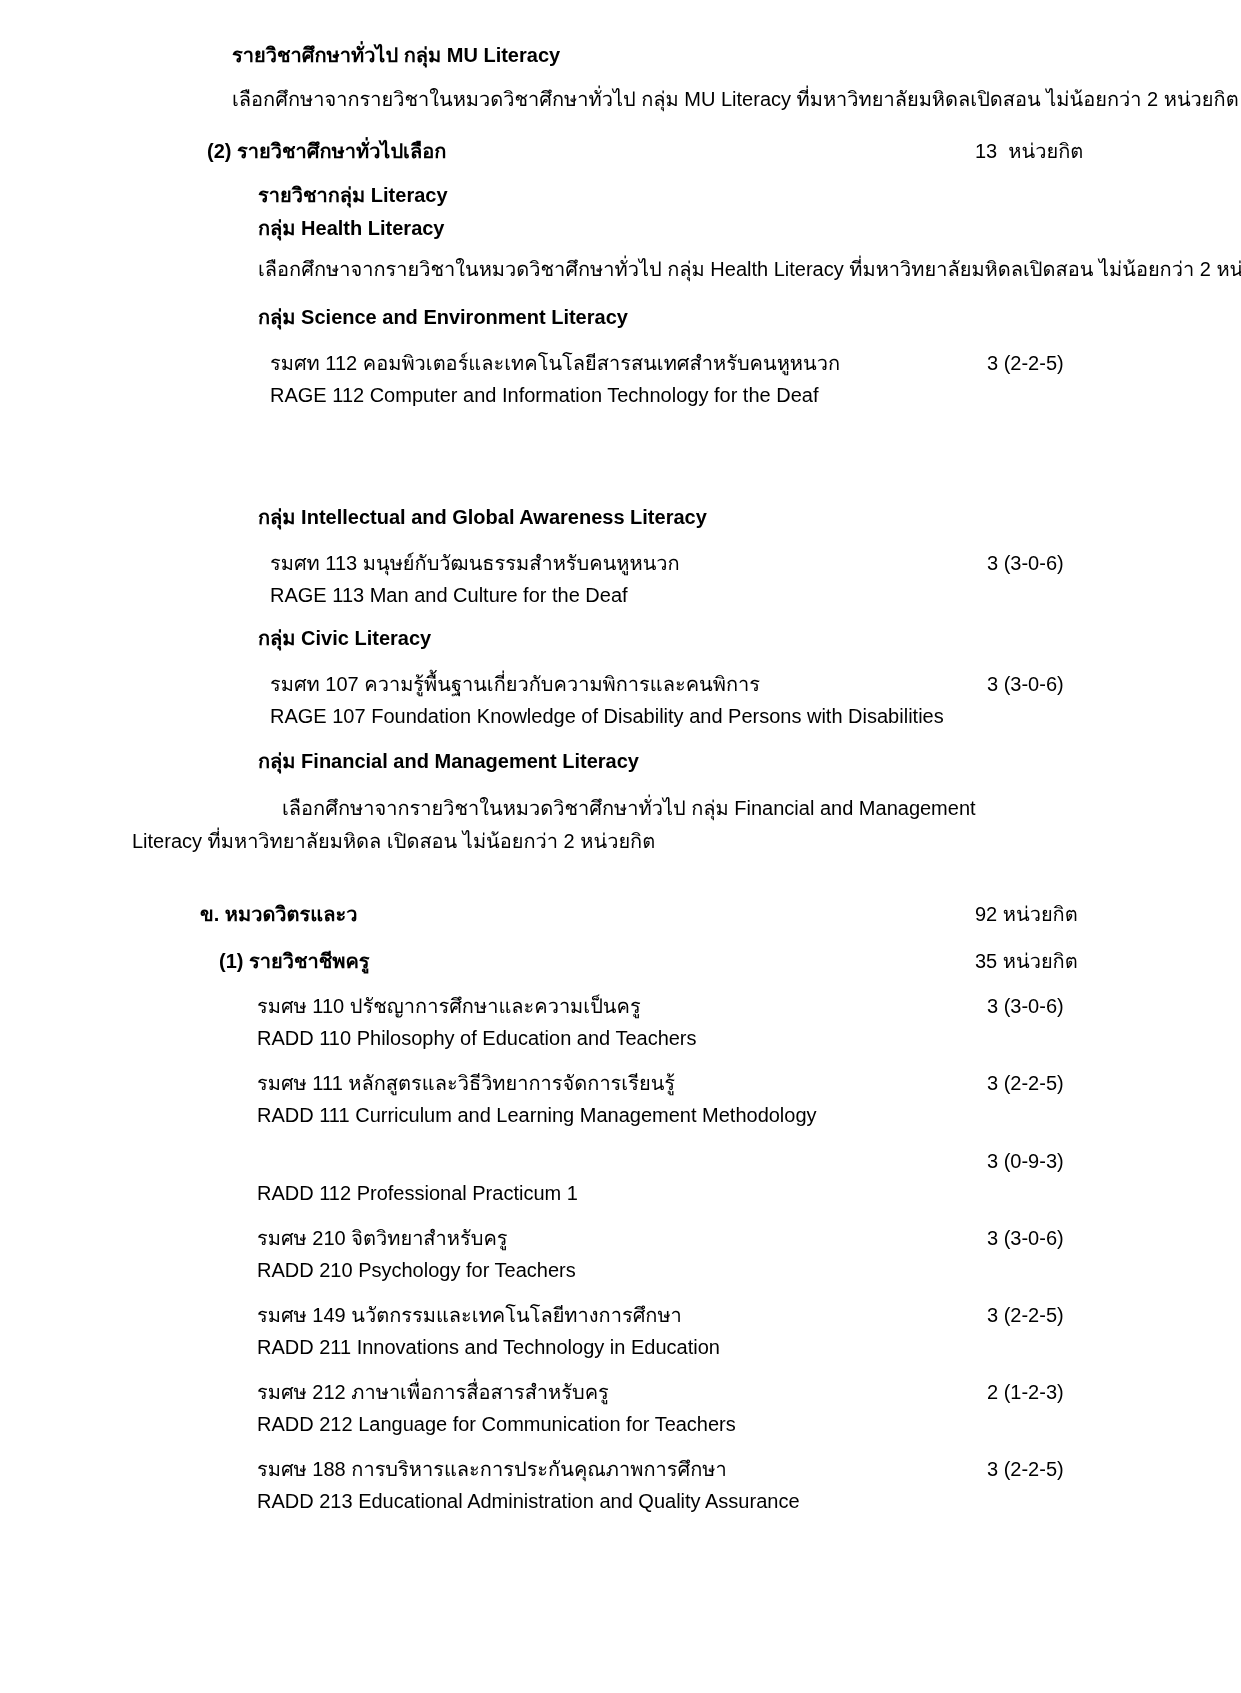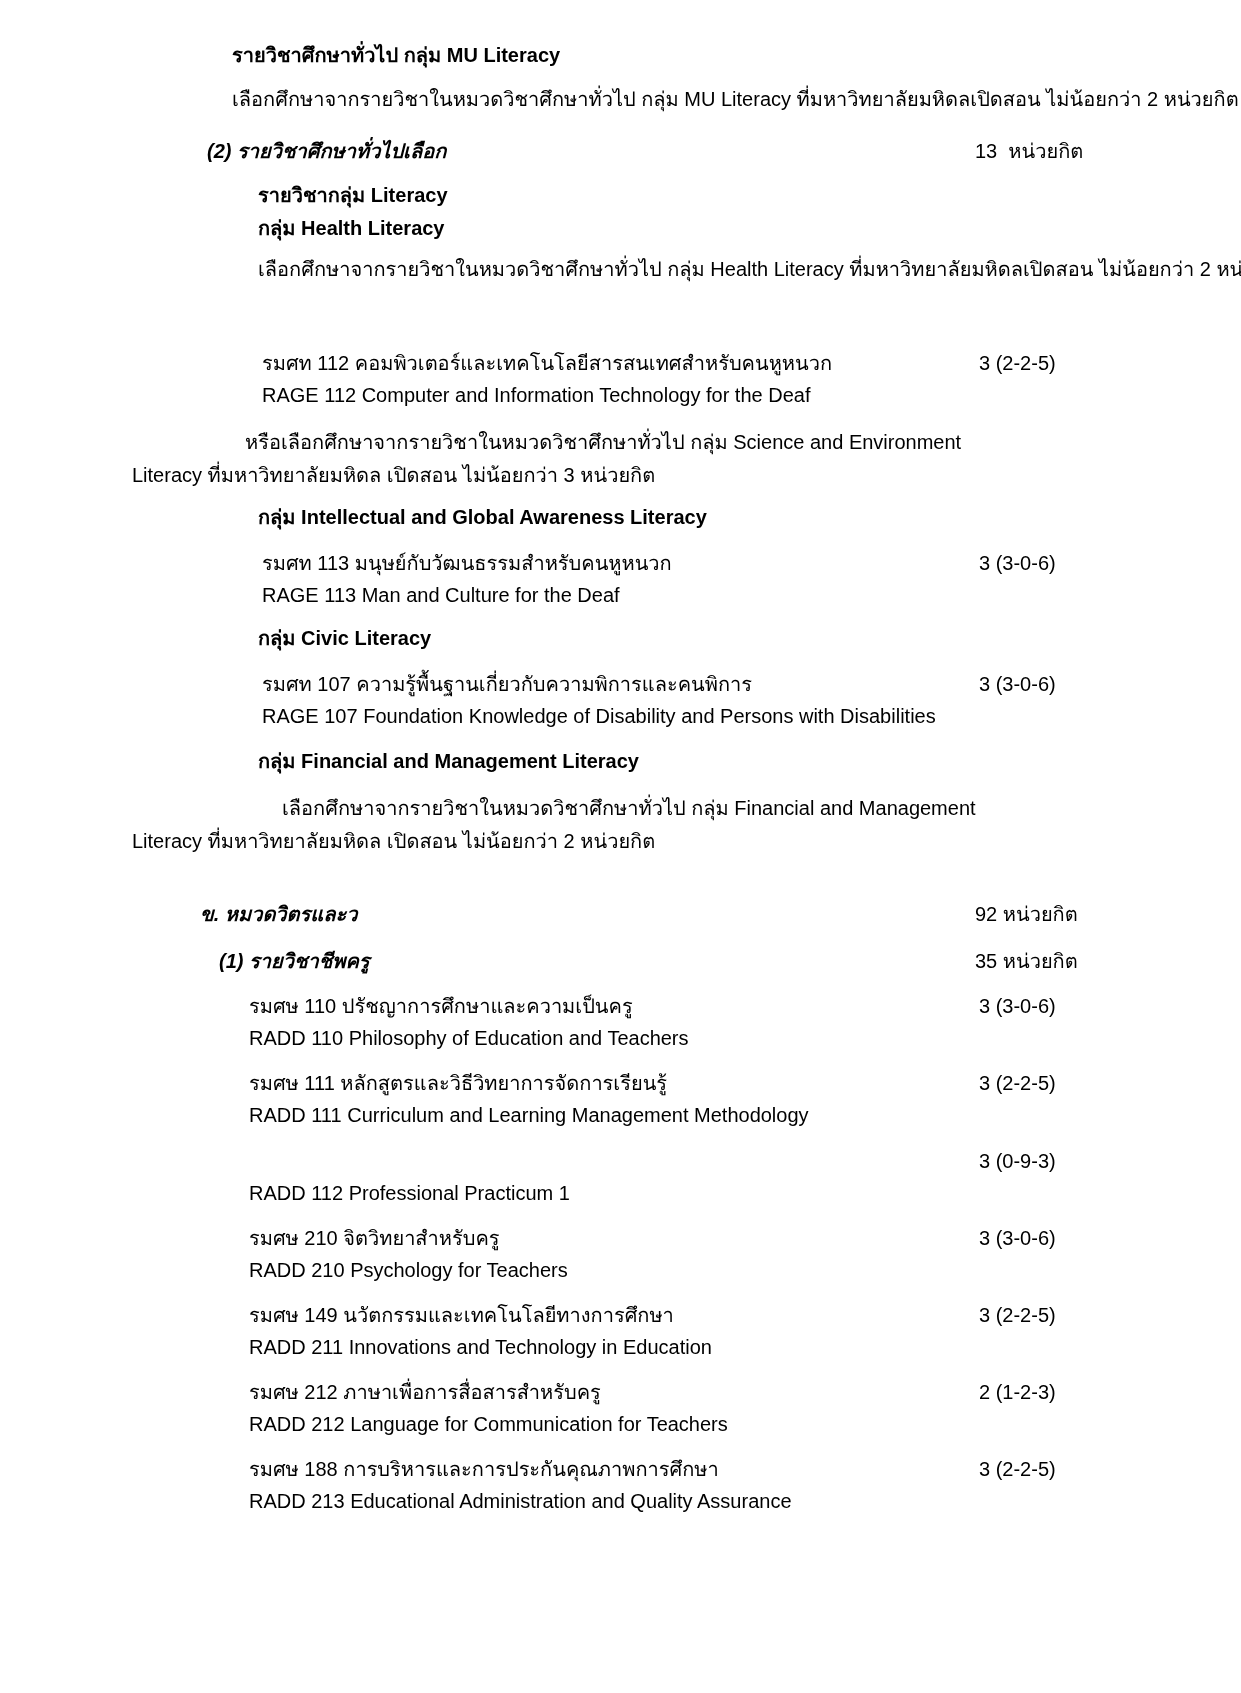--- a/index.html
+++ b/index.html
@@ -10,23 +10,23 @@
     background: #ffffff;
     color: #000000;
     font-family: "Liberation Sans", sans-serif;
     font-size: 20px;
     line-height: 26px;
     overflow: hidden;
   }
   .line { position: absolute; white-space: nowrap; }
   .b { font-weight: bold; }
   .row { position: absolute; left: 0; width: 1241px; }
-  .row .label { position: absolute; top: 0; white-space: nowrap; font-style: italic; }
+  .row .label { position: absolute; top: 0; white-space: nowrap; }
   .credit { position: absolute; left: 975px; top: 0; white-space: pre; }
-  .course-pair { position: absolute; left: 4px; width: 1153px; height: 64px; }
+  .course-pair { position: absolute; left: 12px; width: 1153px; height: 64px; }
   .course-pair .th { position: absolute; top: 0; white-space: nowrap; }
   .course-pair .en { position: absolute; top: 32px; white-space: nowrap; }
   .para-wrap {
     position: absolute;
     left: 132px;
     width: 884px;
     line-height: 33px;
     white-space: normal;
   }
   
@@ -48,26 +48,26 @@
 
   <div class="row" style="top:138px">
     <span class="label b ind-sec2">(2) รายวิชาศึกษาทั่วไปเลือก</span>
     <span class="credit">13  หน่วยกิต</span>
   </div>
 
   <div class="line b ind-grp" style="top:182px">รายวิชากลุ่ม Literacy</div>
   <div class="line b ind-grp" style="top:215px">กลุ่ม Health Literacy</div>
   <div class="line ind-grp" style="top:256px">เลือกศึกษาจากรายวิชาในหมวดวิชาศึกษาทั่วไป กลุ่ม Health Literacy ที่มหาวิทยาลัยมหิดลเปิดสอน ไม่น้อยกว่า 2 หน่วยกิต</div>
 
+  <div class="line b ind-grp" style="top:304px">กลุ่ม Science and Environment Literacy</div>
   <div class="course-pair" style="top:350px">
     <span class="th x-grp">รมศท 112 คอมพิวเตอร์และเทคโนโลยีสารสนเทศสำหรับคนหูหนวก</span>
     <span class="credit">3 (2-2-5)</span>
     <span class="en x-grp">RAGE 112 Computer and Information Technology for the Deaf</span>
   </div>
-  <div class="para-wrap" style="top:426px; text-indent:113px">หรือเลือกศึกษาจากรายวิชาในหมวดวิชาศึกษาทั่วไป กลุ่ม Science and Environment Literacy ที่มหาวิทยาลัยมหิดล เปิดสอน ไม่น้อยกว่า 3 หน่วยกิต</div>
 
   <div class="line b ind-grp" style="top:504px">กลุ่ม Intellectual and Global Awareness Literacy</div>
   <div class="course-pair" style="top:550px">
     <span class="th x-grp">รมศท 113 มนุษย์กับวัฒนธรรมสำหรับคนหูหนวก</span>
     <span class="credit">3 (3-0-6)</span>
     <span class="en x-grp">RAGE 113 Man and Culture for the Deaf</span>
   </div>
 
   <div class="line b ind-grp" style="top:625px">กลุ่ม Civic Literacy</div>
   <div class="course-pair" style="top:671px">

